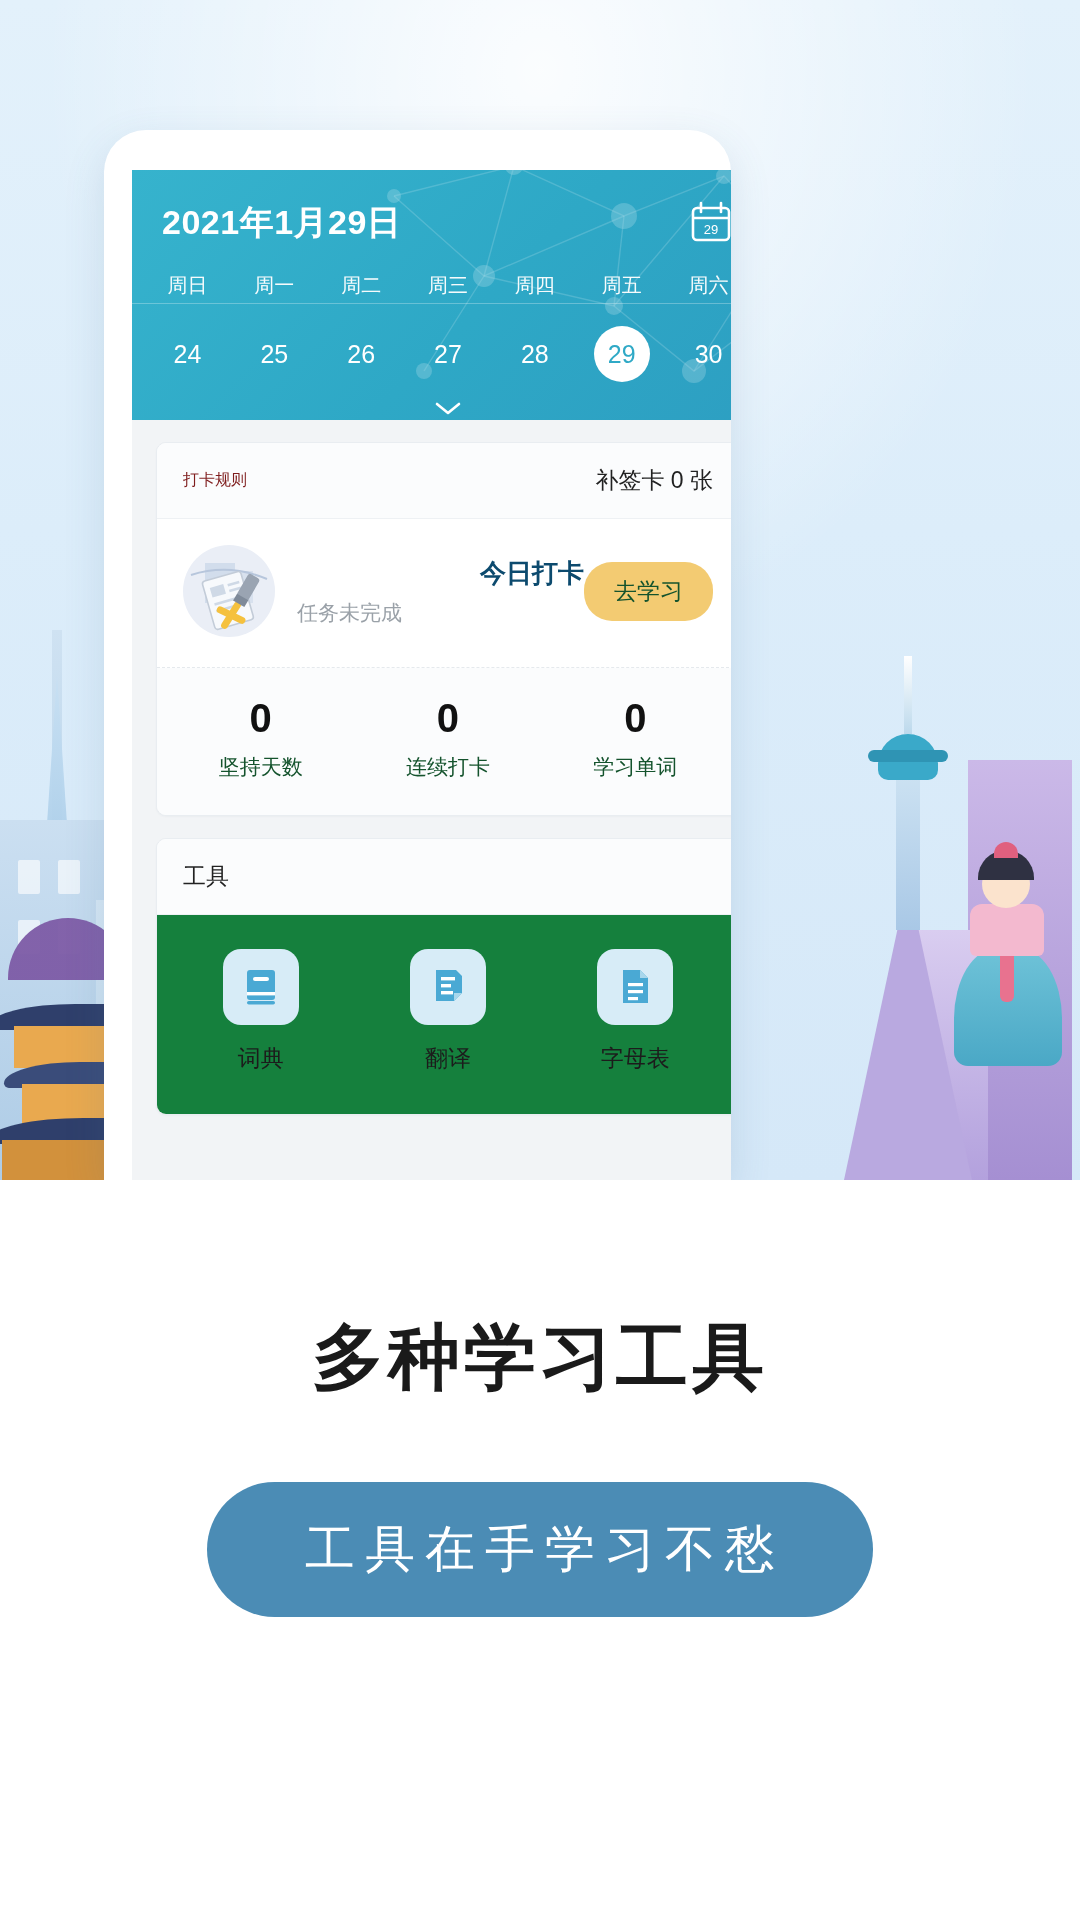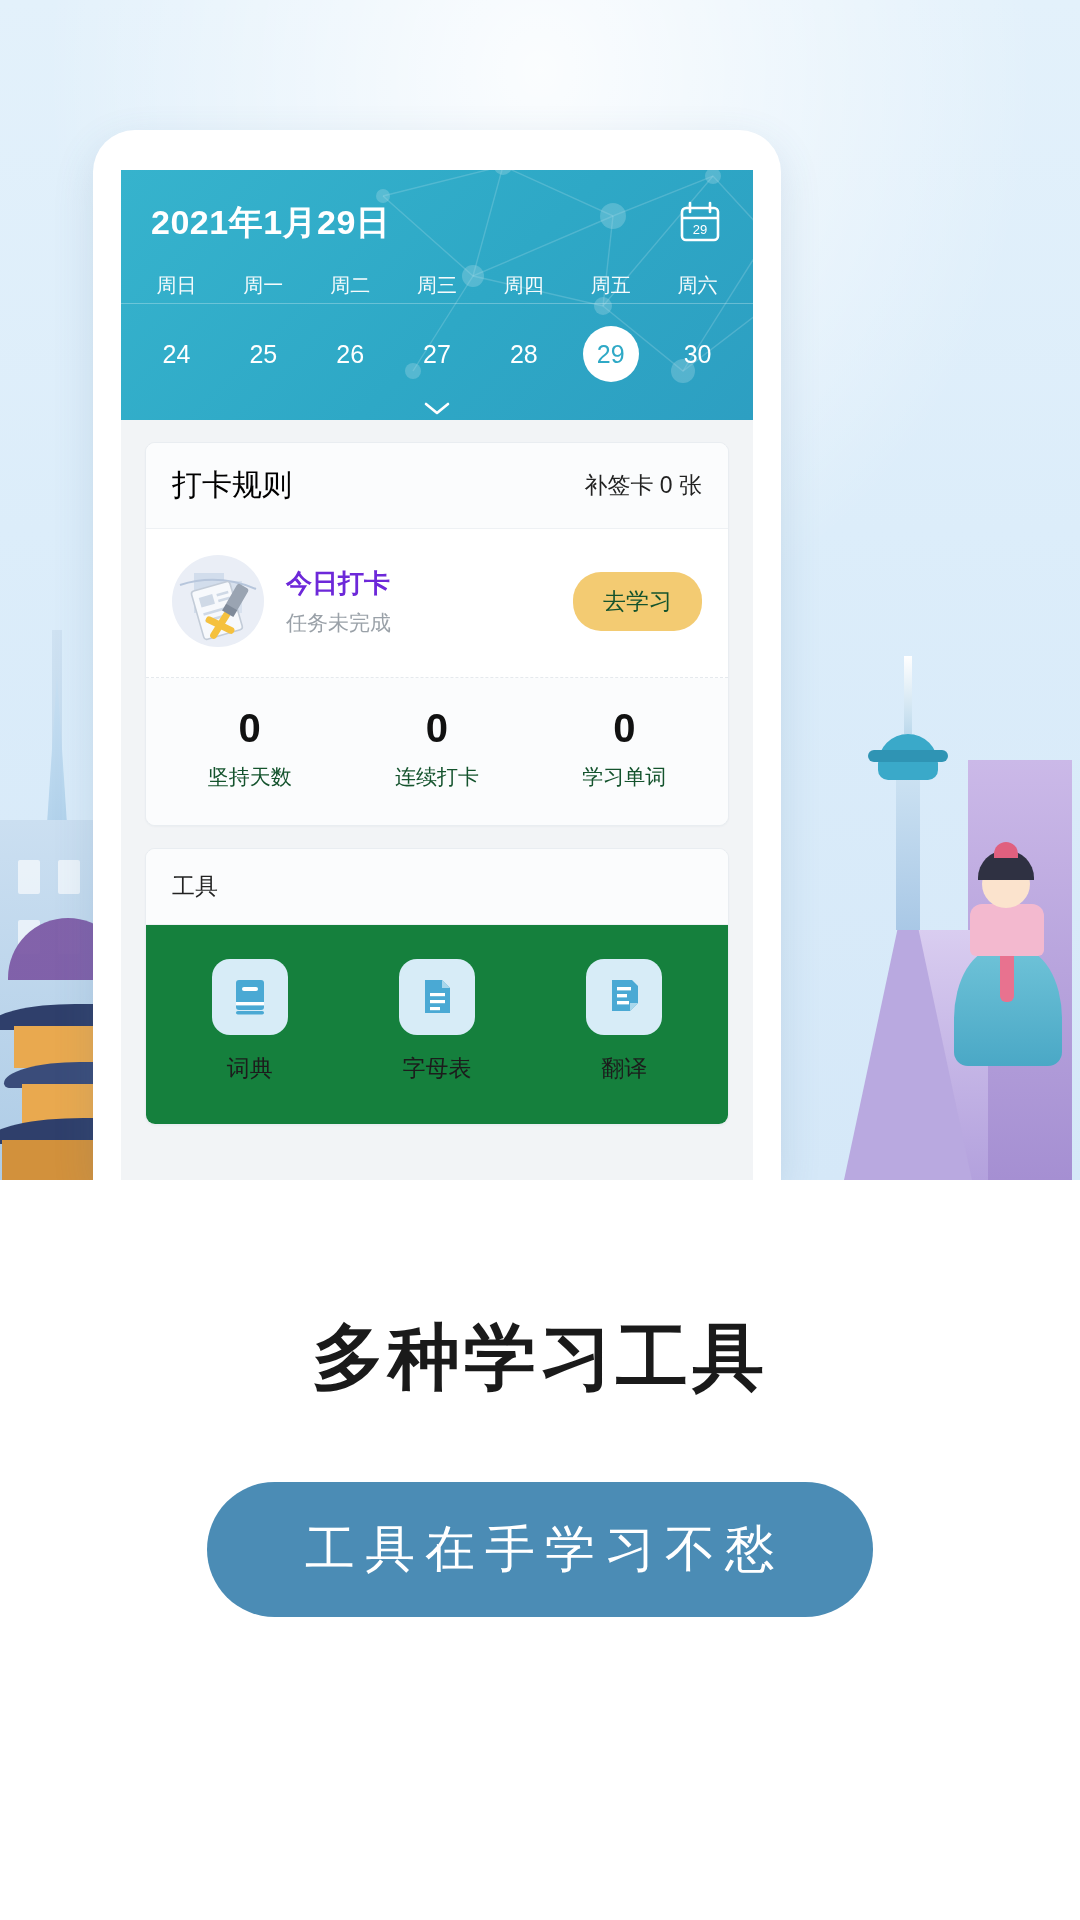--- a/index.html
+++ b/index.html
@@ -151,22 +151,22 @@
     border-radius: 40% 40% 14px 14px / 60% 60% 14px 14px;
   }
   .hb-ribbon {
     position:absolute; left: 48px; top: 96px; width: 14px; height: 64px;
     background:#e8728f; border-radius: 6px;
   }
 
   
   .phone {
     position: absolute;
-    left: 93px; top: 130px;
-    width: 688px; height: 1050px;
+    left: 104px; top: 130px;
+    width: 627px; height: 1050px;
     background: #ffffff;
     border-radius: 42px 42px 0 0;
     box-shadow: 0 14px 40px rgba(70,110,150,.16);
     overflow: hidden;
   }
   .screen {
     position: absolute;
     left: 28px; top: 40px;
     width: 632px; height: 1010px;
     background: #f2f4f6;
@@ -261,40 +261,40 @@
     overflow: hidden;
   }
   .card-head {
     display: flex;
     align-items: center;
     justify-content: space-between;
     padding: 22px 26px;
     border-bottom: 1px solid #eef1f4;
     background: #fbfcfd;
   }
-  .card-head .left { font-size: 30px; color: #000000; }
+  .card-head .left { font-size: 16px; color: #7f1d1d; }
   .card-head .right { font-size: 23px; color: #222; }
 
   .checkin-row {
     display: flex;
     align-items: center;
     padding: 26px 26px 30px 26px;
     border-bottom: 1px dashed #e5e9ed;
     background:#ffffff;
   }
   .checkin-illus {
     width: 92px; height: 92px;
     border-radius: 50%;
     background: #eaeef6;
     position: relative;
     flex: 0 0 auto;
     overflow: hidden;
   }
   .checkin-texts { margin-left: 22px; flex: 1 1 auto; }
-  .checkin-title { font-size: 26px; font-weight: 700; color: #6d28d9; }
+  .checkin-title { font-size: 26px; font-weight: 700; color: #0c4a6e; text-align: right; }
   .checkin-sub { font-size: 21px; color: #9aa1a8; margin-top: 8px; }
   .go-btn {
     flex: 0 0 auto;
     background: #f3cb72;
     color: #14532d;
     font-size: 23px;
     padding: 14px 30px;
     border-radius: 28px;
     border: none;
     cursor: pointer;
@@ -551,43 +551,43 @@
                 <rect x="8" y="27" width="28" height="3.4" fill="#ffffff"></rect>
                 <rect x="8" y="36" width="28" height="3.6" rx="1.8" fill="#4aa9d4"></rect>
               </svg>
             </div>
             <div class="tool-label">词典</div>
           </div>
 
           <div class="tool">
             <div class="tool-ic">
               <svg width="44" height="44" viewBox="0 0 44 44">
+                <path d="M10 5 H30 L36 11 V28 L28 36 H10 Z" fill="#4aa9d4"></path>
+                <path d="M36 28 L28 36 V28 Z" fill="#a8d7ec"></path>
+                <rect x="15" y="12" width="14" height="3.4" fill="#ffffff"></rect>
+                <rect x="15" y="19" width="10" height="3.4" fill="#ffffff"></rect>
+                <rect x="15" y="26" width="12" height="3.4" fill="#ffffff"></rect>
+              </svg>
+            </div>
+            <div class="tool-label">翻译</div>
+          </div>
+
+          <div class="tool">
+            <div class="tool-ic">
+              <svg width="44" height="44" viewBox="0 0 44 44">
                 <path d="M10 5 H27 L35 13 V38 H10 Z" fill="#4aa9d4"></path>
                 <path d="M27 5 L35 13 H27 Z" fill="#a8d7ec"></path>
                 <rect x="15" y="18" width="15" height="3.2" fill="#ffffff"></rect>
                 <rect x="15" y="25" width="15" height="3.2" fill="#ffffff"></rect>
                 <rect x="15" y="32" width="10" height="3.2" fill="#ffffff"></rect>
               </svg>
             </div>
             <div class="tool-label">字母表</div>
           </div>
 
-          <div class="tool">
-            <div class="tool-ic">
-              <svg width="44" height="44" viewBox="0 0 44 44">
-                <path d="M10 5 H30 L36 11 V28 L28 36 H10 Z" fill="#4aa9d4"></path>
-                <path d="M36 28 L28 36 V28 Z" fill="#a8d7ec"></path>
-                <rect x="15" y="12" width="14" height="3.4" fill="#ffffff"></rect>
-                <rect x="15" y="19" width="10" height="3.4" fill="#ffffff"></rect>
-                <rect x="15" y="26" width="12" height="3.4" fill="#ffffff"></rect>
-              </svg>
-            </div>
-            <div class="tool-label">翻译</div>
-          </div>
-
         </div>
       </div>
 
     </div>
   </div>
 </div>
 
 <div class="promo">
   <div class="promo-title">多种学习工具</div>
   <button class="promo-pill">工具在手学习不愁</button>

